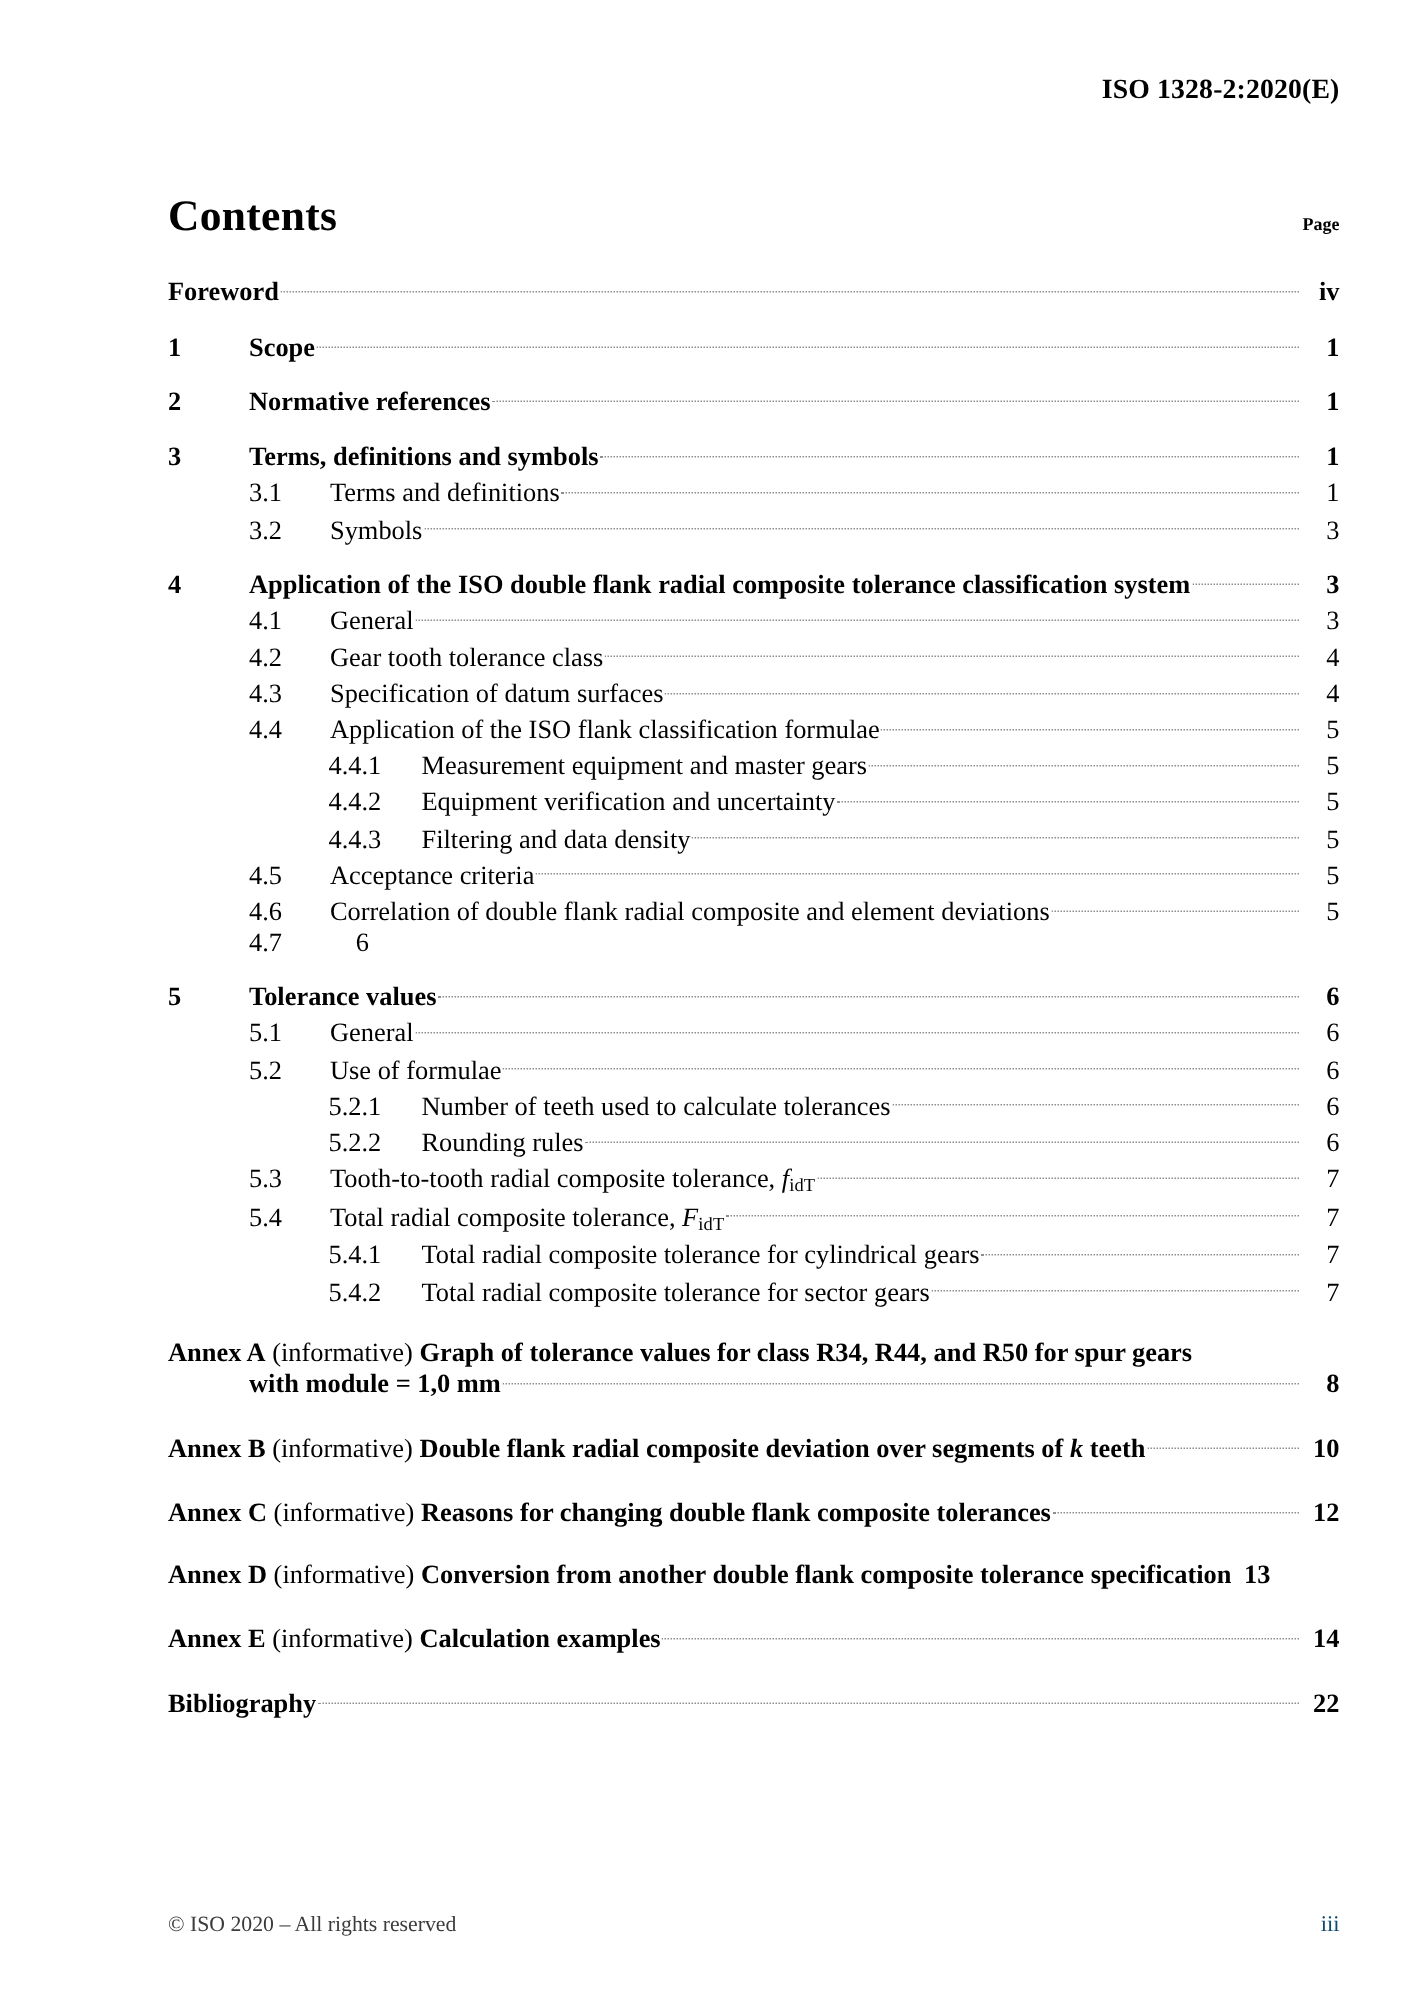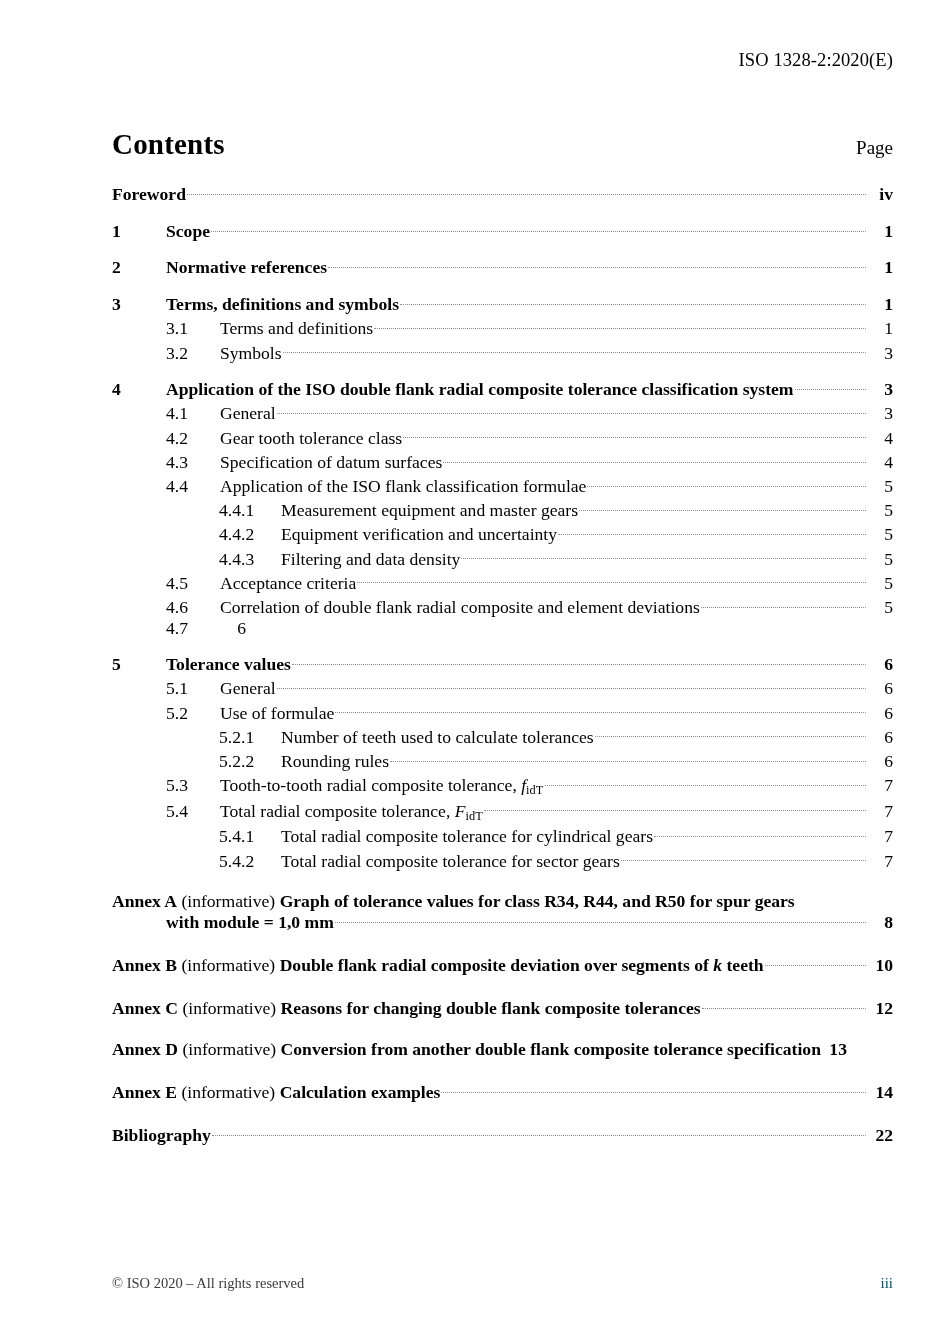--- a/index.html
+++ b/index.html
@@ -9,30 +9,30 @@
     font-family:"Liberation Serif", "DejaVu Serif", serif;
     color:#000000;
     position:relative;
     overflow:hidden;
   }
   .page { position:absolute; inset:0; }
 
   
   .doc-header {
     position:absolute; top:50px; right:57px;
-    font-weight:normal; font-size:18.5px; letter-spacing:0.1px;
+    font-weight:bold; font-size:18.5px; letter-spacing:0.1px;
     white-space:nowrap;
   }
 
   .title-row {
     position:absolute; top:128px; left:112px; right:57px;
     display:flex; align-items:baseline; justify-content:space-between;
   }
   .contents-title { font-size:29px; font-weight:bold; letter-spacing:0.2px; }
-  .page-label { font-size:19px; font-weight:normal; }
+  .page-label { font-size:12px; font-weight:bold; }
 
   
   .toc {
     position:absolute; top:182px; left:112px; width:781px;
   }
   .row {
     display:flex; align-items:baseline;
     white-space:nowrap;
     font-size:17.6px;
     line-height:1.0;

